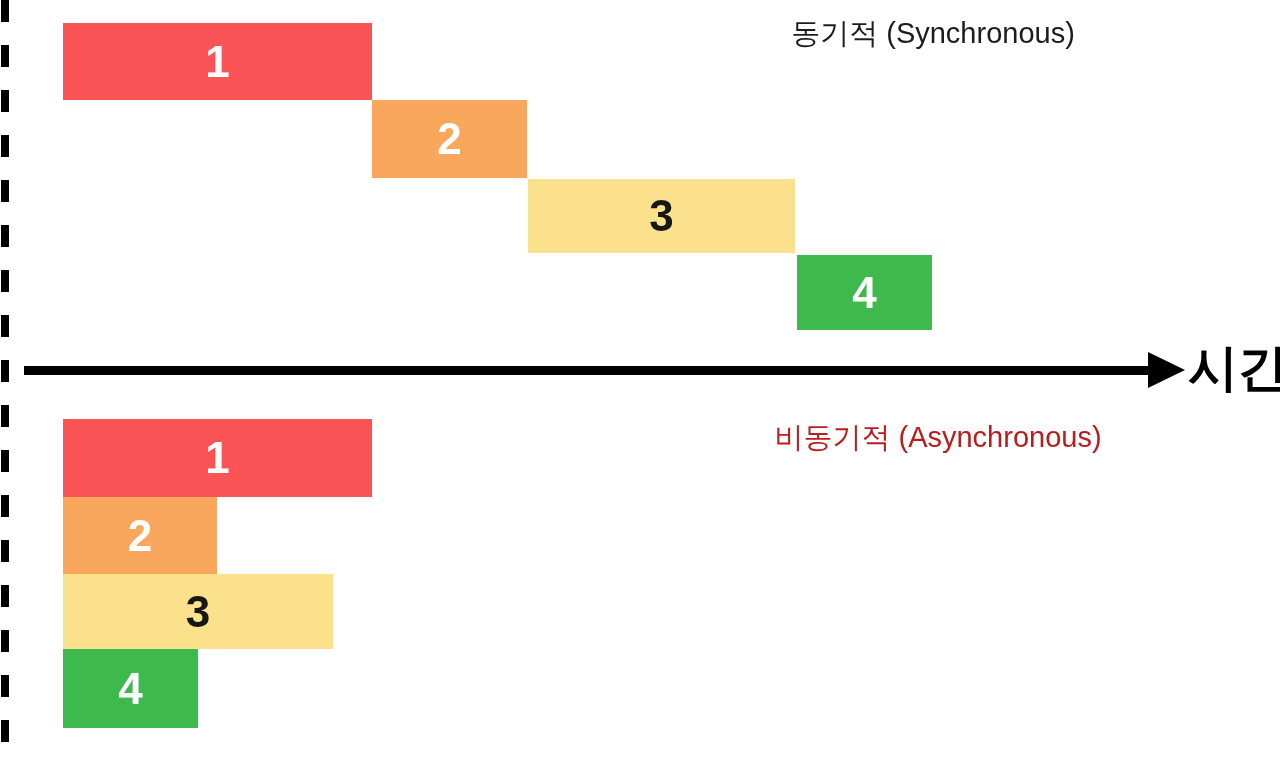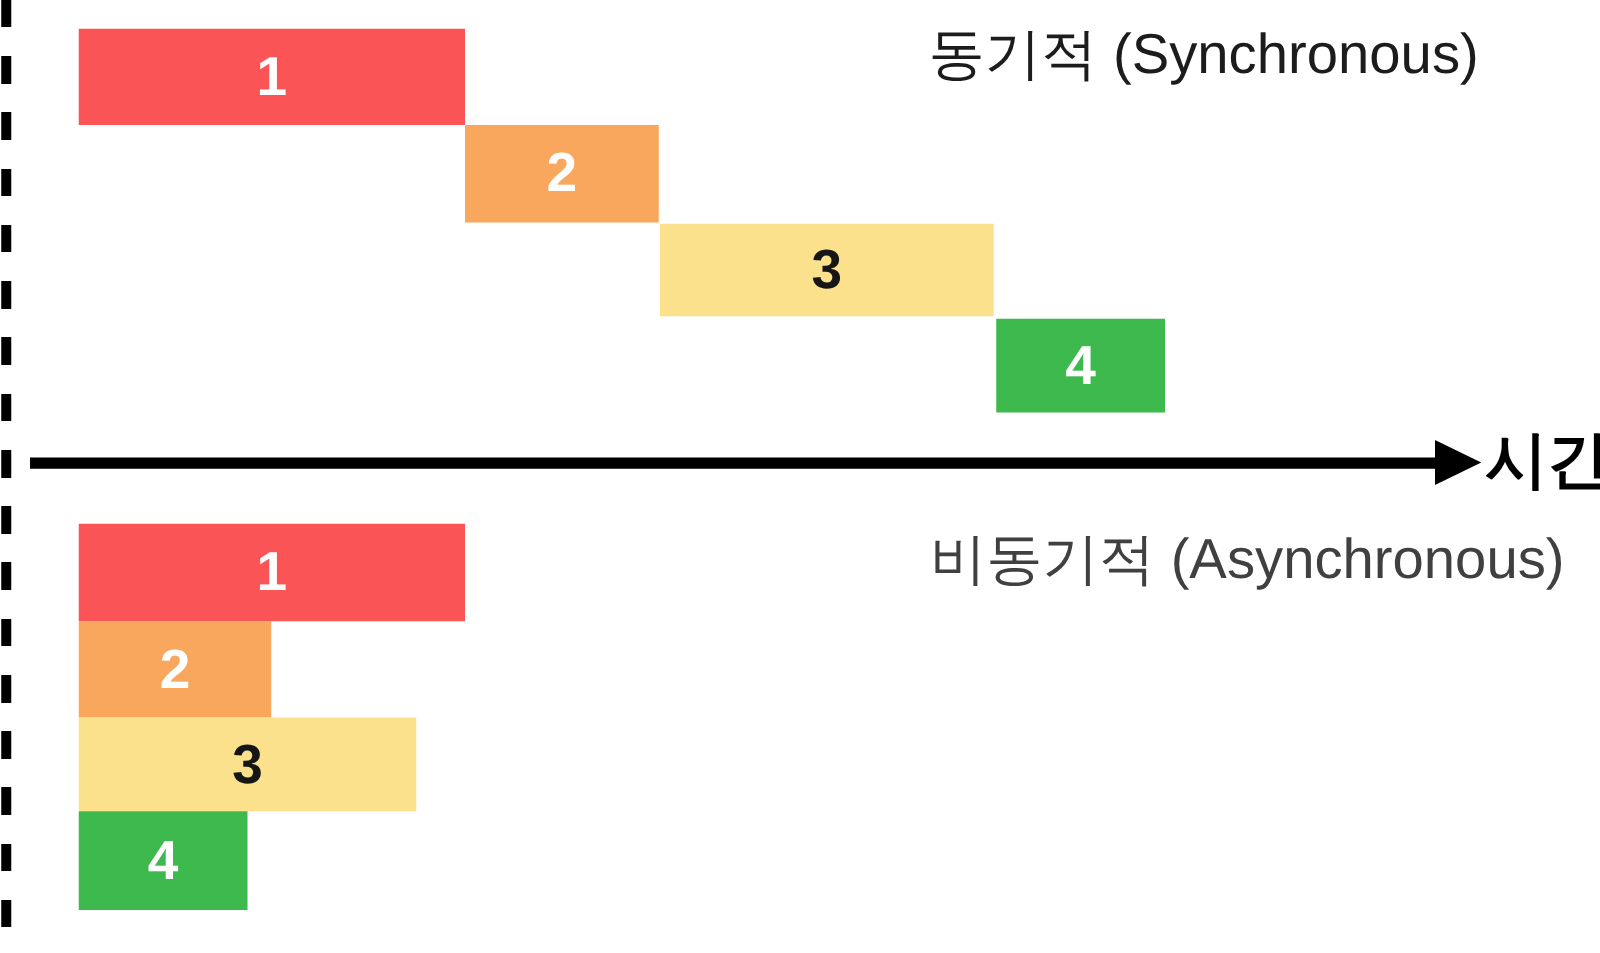--- a/index.html
+++ b/index.html
@@ -29,25 +29,25 @@
     align-items: center;
     justify-content: center;
   }
   .bar-label {
     font-size: 44px;
     font-weight: bold;
     line-height: 1;
   }
   .section-title {
     position: absolute;
-    font-size: 45px;
+    font-size: 29px;
     font-weight: normal;
     line-height: 1.2;
     white-space: nowrap;
-    text-align: right;
+    text-align: center;
   }
   .axis-shaft {
     position: absolute;
   }
   .axis-head {
     position: absolute;
     width: 0;
     height: 0;
     border-top: 18px solid transparent;
     border-bottom: 18px solid transparent;
@@ -80,21 +80,21 @@
     <span class="bar-label">3</span>
   </div>
   <div class="bar" style="left: 797px; top: 255px; width: 135px; height: 75px; background: rgb(62, 185, 78); color: rgb(255, 255, 255);">
     <span class="bar-label">4</span>
   </div>
 
   <div class="axis-shaft" style="left: 24px; top: 366px; width: 1128px; height: 9px; background: rgb(0, 0, 0);"></div>
   <div class="axis-head" style="left: 1148px; top: 352px;"></div>
   <div class="axis-label" style="left: 1188px; top: 343px; color: rgb(0, 0, 0);">시간</div>
 
-  <div class="section-title" style="left: 744px; top: 420px; width: 500px; color: #404040;">비동기적 (Asynchronous)</div>
+  <div class="section-title" style="left: 688px; top: 420px; width: 500px; color: #b91c1c;">비동기적 (Asynchronous)</div>
 
   <div class="bar" style="left: 63px; top: 419px; width: 309px; height: 78px; background: rgb(251, 84, 87); color: rgb(255, 255, 255);">
     <span class="bar-label">1</span>
   </div>
   <div class="bar" style="left: 63px; top: 497px; width: 154px; height: 77px; background: rgb(249, 167, 92); color: rgb(255, 255, 255);">
     <span class="bar-label">2</span>
   </div>
   <div class="bar" style="left: 63px; top: 574px; width: 270px; height: 75px; background: rgb(251, 225, 139); color: rgb(22, 22, 22);">
     <span class="bar-label">3</span>
   </div>

